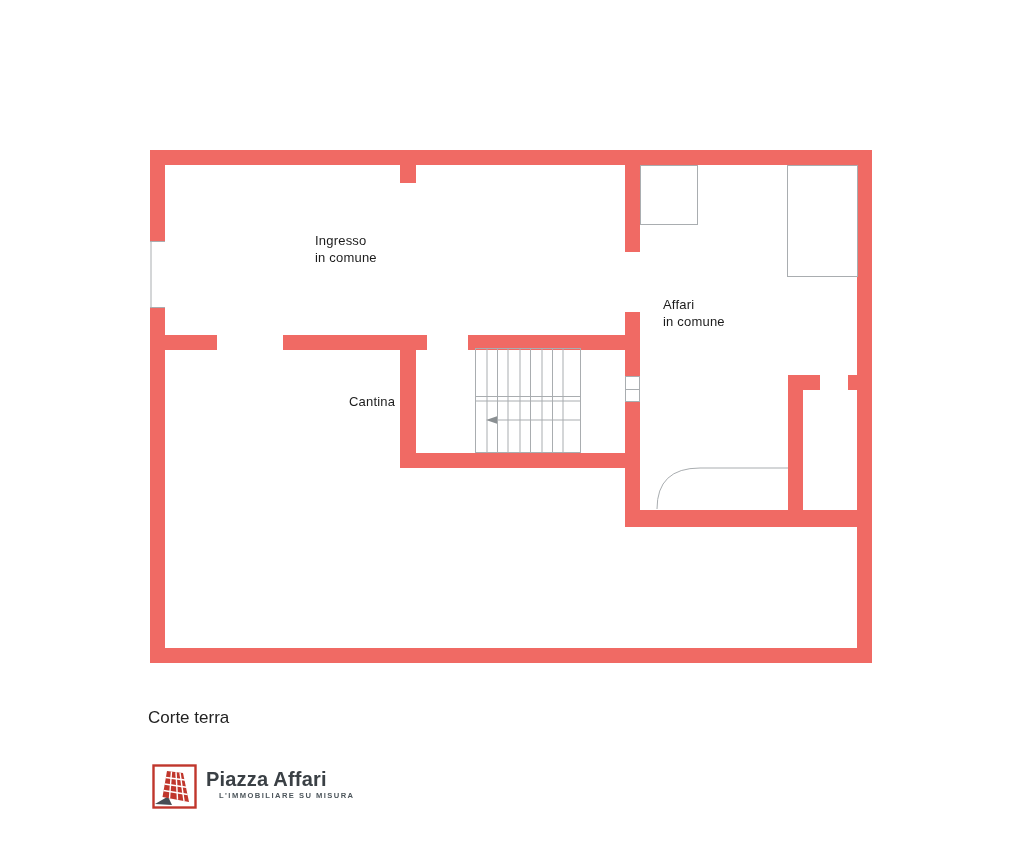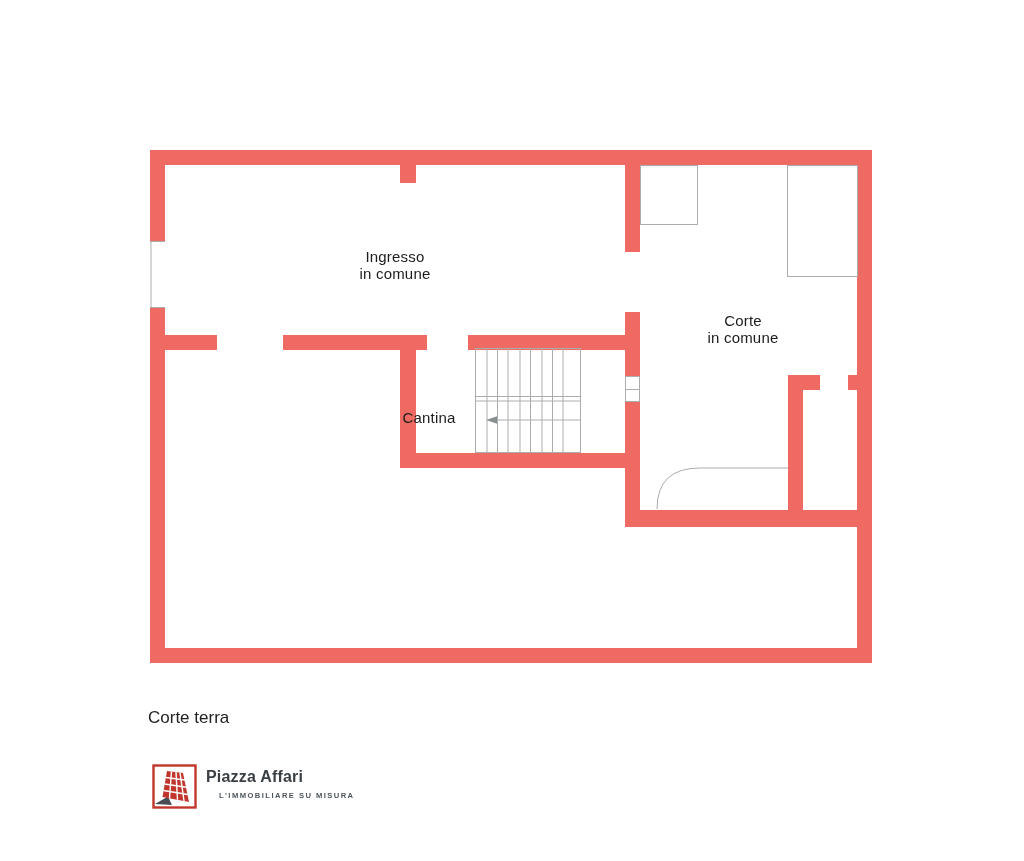--- a/index.html
+++ b/index.html
@@ -6,30 +6,30 @@
   #stage{
     position:relative;width:1024px;height:861px;background:#fff;overflow:hidden;
     font-family:"Liberation Sans","DejaVu Sans",sans-serif;
   }
   #plan-svg{position:absolute;left:0;top:0;}
   .wall{fill:var(--wall);}
   .thin{stroke:var(--thin);stroke-width:1;fill:none;}
   .thin-fill{stroke:var(--thin);stroke-width:1;fill:#ffffff;}
   .arrowhead{fill:#8a8f92;}
   .room-label{
-    position:absolute;text-align:center;color:var(--label);
-    font-size:15px;line-height:16.5px;letter-spacing:.2px;margin-top:16px;
+    position:absolute;text-align:left;color:var(--label);
+    font-size:13px;line-height:16.5px;letter-spacing:.2px;
   }
   .floor-label{
     position:absolute;left:148px;top:708px;color:#222;font-size:17px;
   }
   .brand-icon{position:absolute;left:152px;top:764px;}
   .brand-name{
     position:absolute;left:206px;top:768px;color:var(--brand-text);
-    font-size:16px;font-weight:bold;letter-spacing:.2px;
+    font-size:20px;font-weight:bold;letter-spacing:.2px;
   }
   .brand-tagline{
     position:absolute;left:219px;top:791px;color:var(--tagline);
     font-size:7.6px;font-weight:bold;letter-spacing:1.45px;
   }
 </style>
 </head>
 <body>
 
 <div id="stage">
@@ -89,21 +89,21 @@
 
     <path class="thin" d="M 657 509 Q 657 468 700 468 L 788 468"></path>
   </svg>
 
   <div class="room-label" style="left:315px;top:233px;width:160px;">
     <div>Ingresso</div>
     <div>in comune</div>
   </div>
 
   <div class="room-label" style="left:663px;top:297px;width:160px;">
-    <div>Corte</div>
+    <div>Affari</div>
     <div>in comune</div>
   </div>
 
   <div class="room-label" style="left:349px;top:394px;width:160px;">
     <div>Cantina</div>
   </div>
 
   <div class="floor-label">Corte terra</div>
 
   <svg class="brand-icon" width="45" height="45" viewBox="0 0 45 45">

